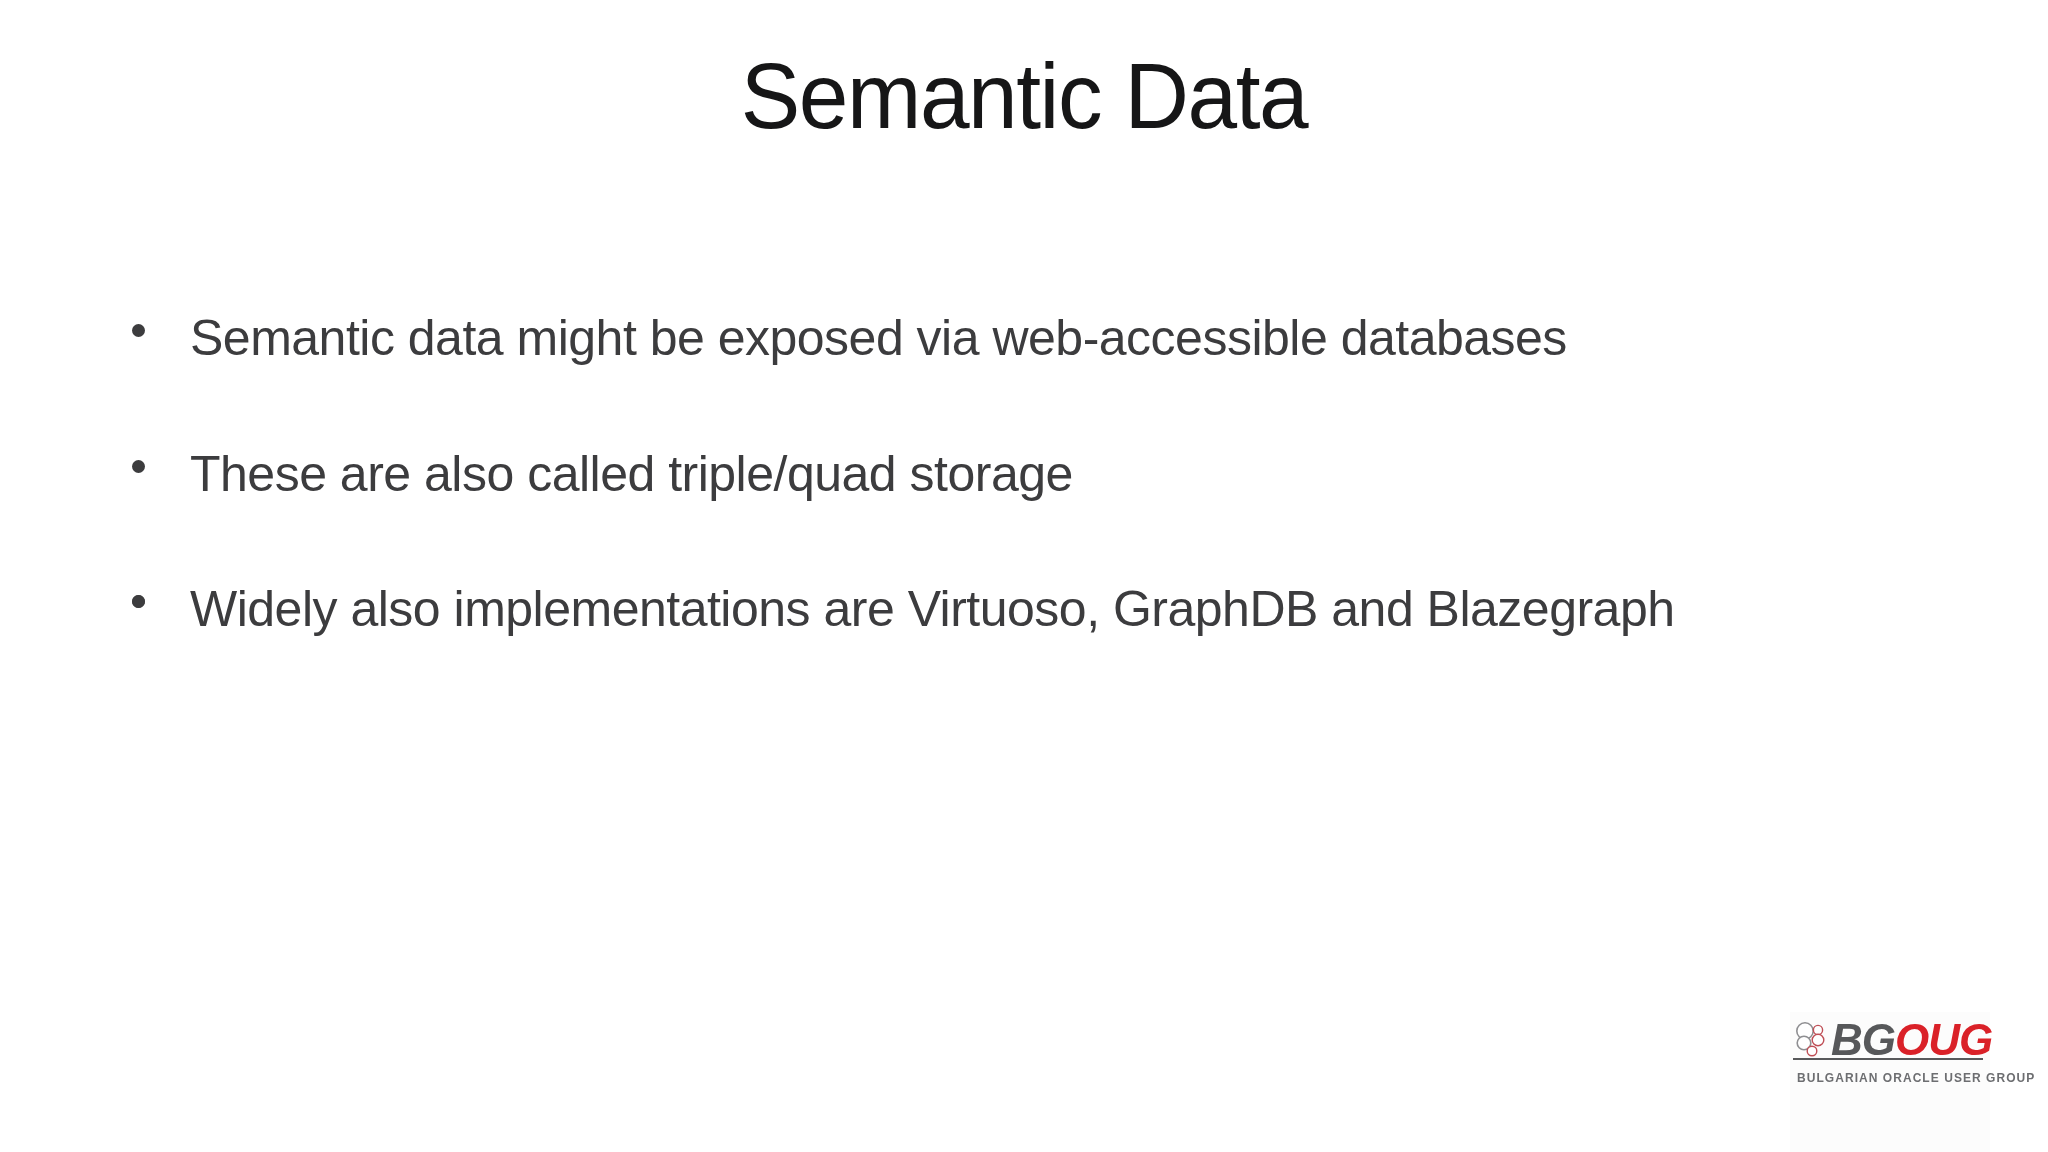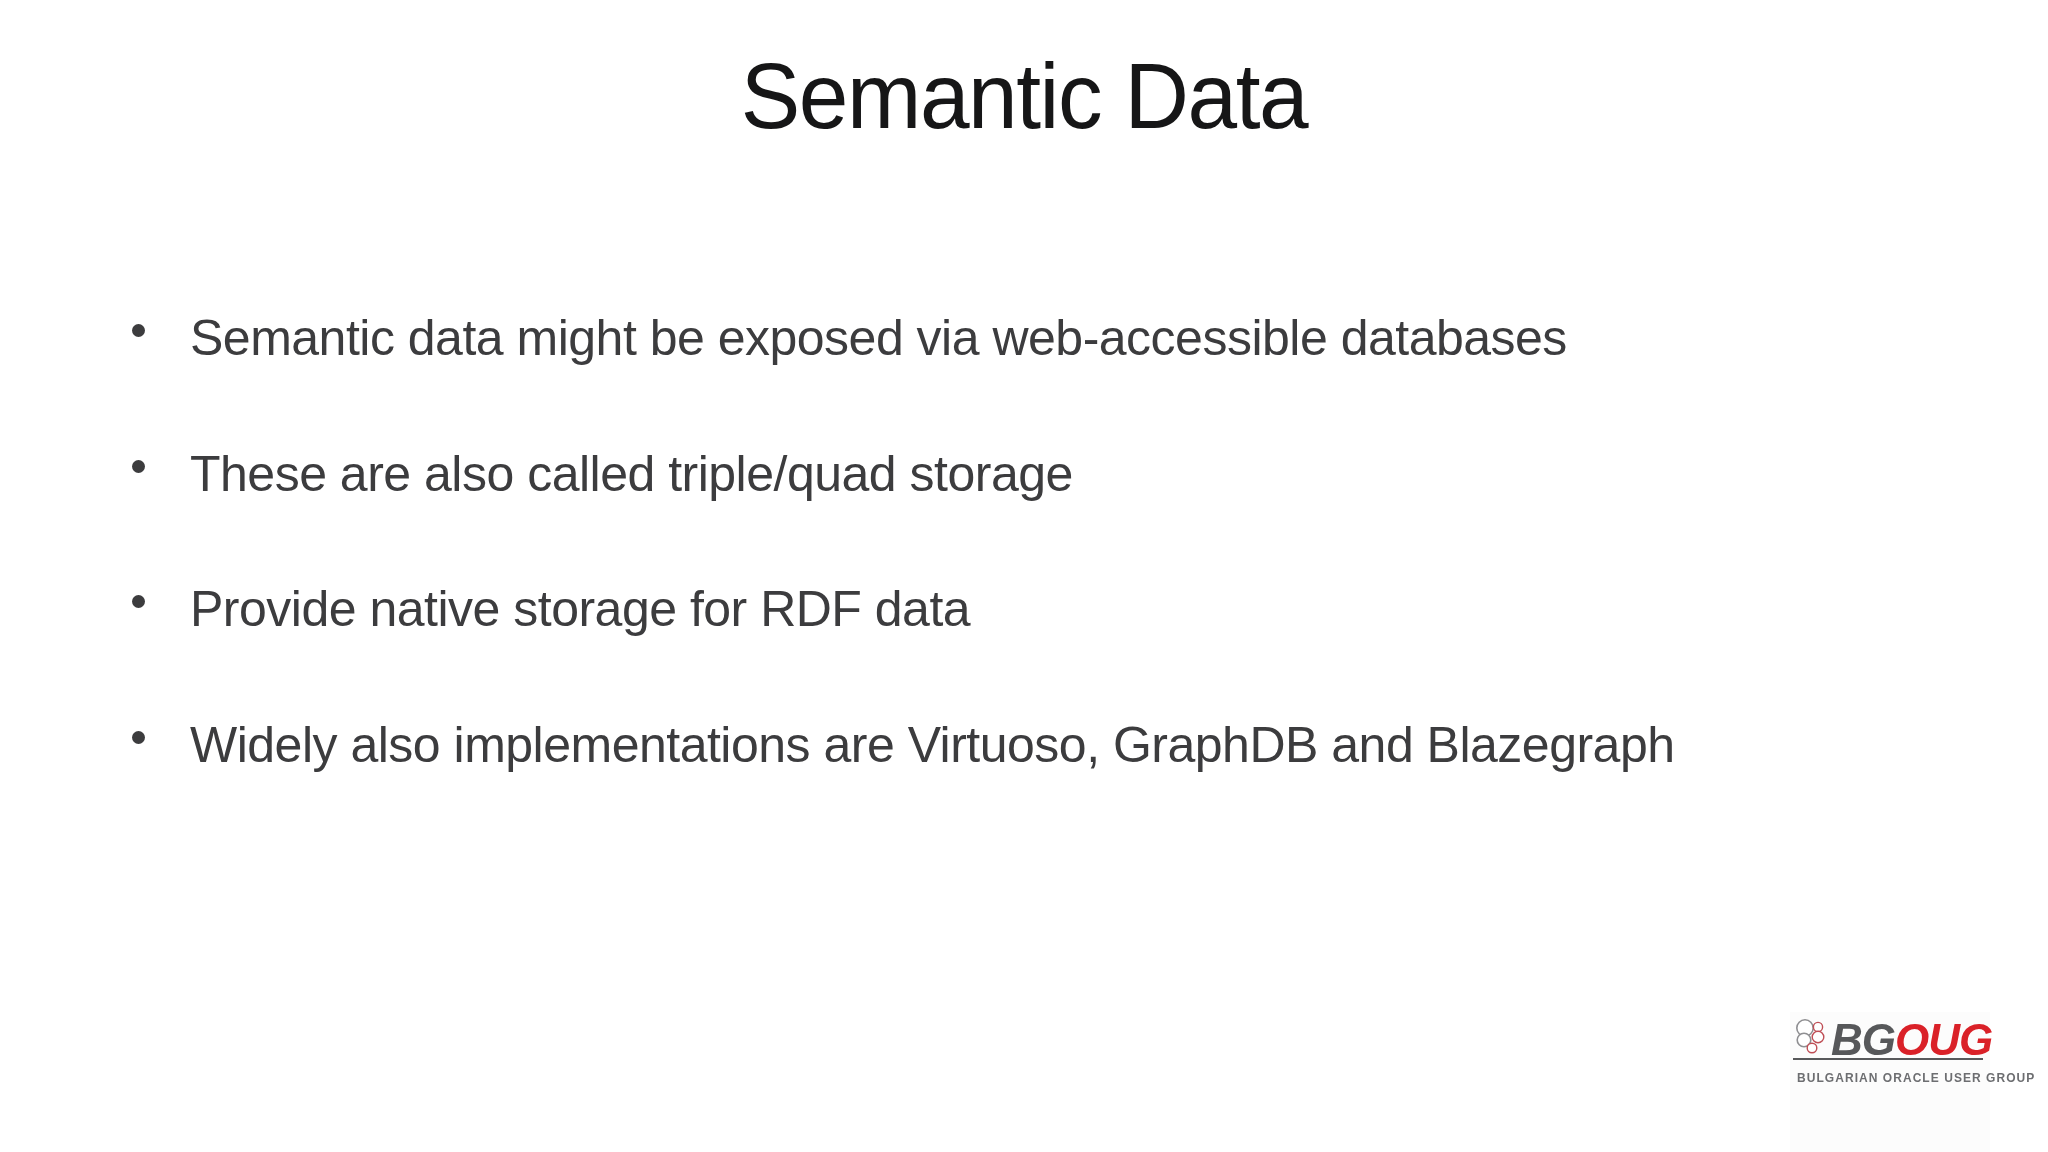--- a/index.html
+++ b/index.html
@@ -62,21 +62,21 @@
     top: 1012px;
     width: 200px;
     height: 140px;
     background: #fcfcfc;
   }
   .logo-row {
     position: absolute;
     left: 4px;
     top: 6px;
     display: flex;
-    align-items: flex-start;
+    align-items: center;
   }
   .logo-mark { width: 34px; height: 38px; margin-right: 3px; }
   .logo-word {
     font-size: 44px;
     font-weight: 700;
     font-style: italic;
     letter-spacing: -1px;
     line-height: 1;
     white-space: nowrap;
   }
@@ -112,21 +112,20 @@
     <li>
       <span class="bullet-dot"></span>
       <span>Semantic data might be exposed via web-accessible databases</span>
     </li>
     <li>
       <span class="bullet-dot"></span>
       <span>These are also called triple/quad storage</span>
     </li>
     <li>
       <span class="bullet-dot"></span>
-      <span>Provide native storage for RDF data</span>
     </li>
     <li>
       <span class="bullet-dot"></span>
       <span>Widely also implementations are Virtuoso, GraphDB and Blazegraph</span>
     </li>
   </ul>
 
   <div class="logo-box">
     <div class="logo-row">
       <svg class="logo-mark" viewBox="0 0 34 38" xmlns="http://www.w3.org/2000/svg">

